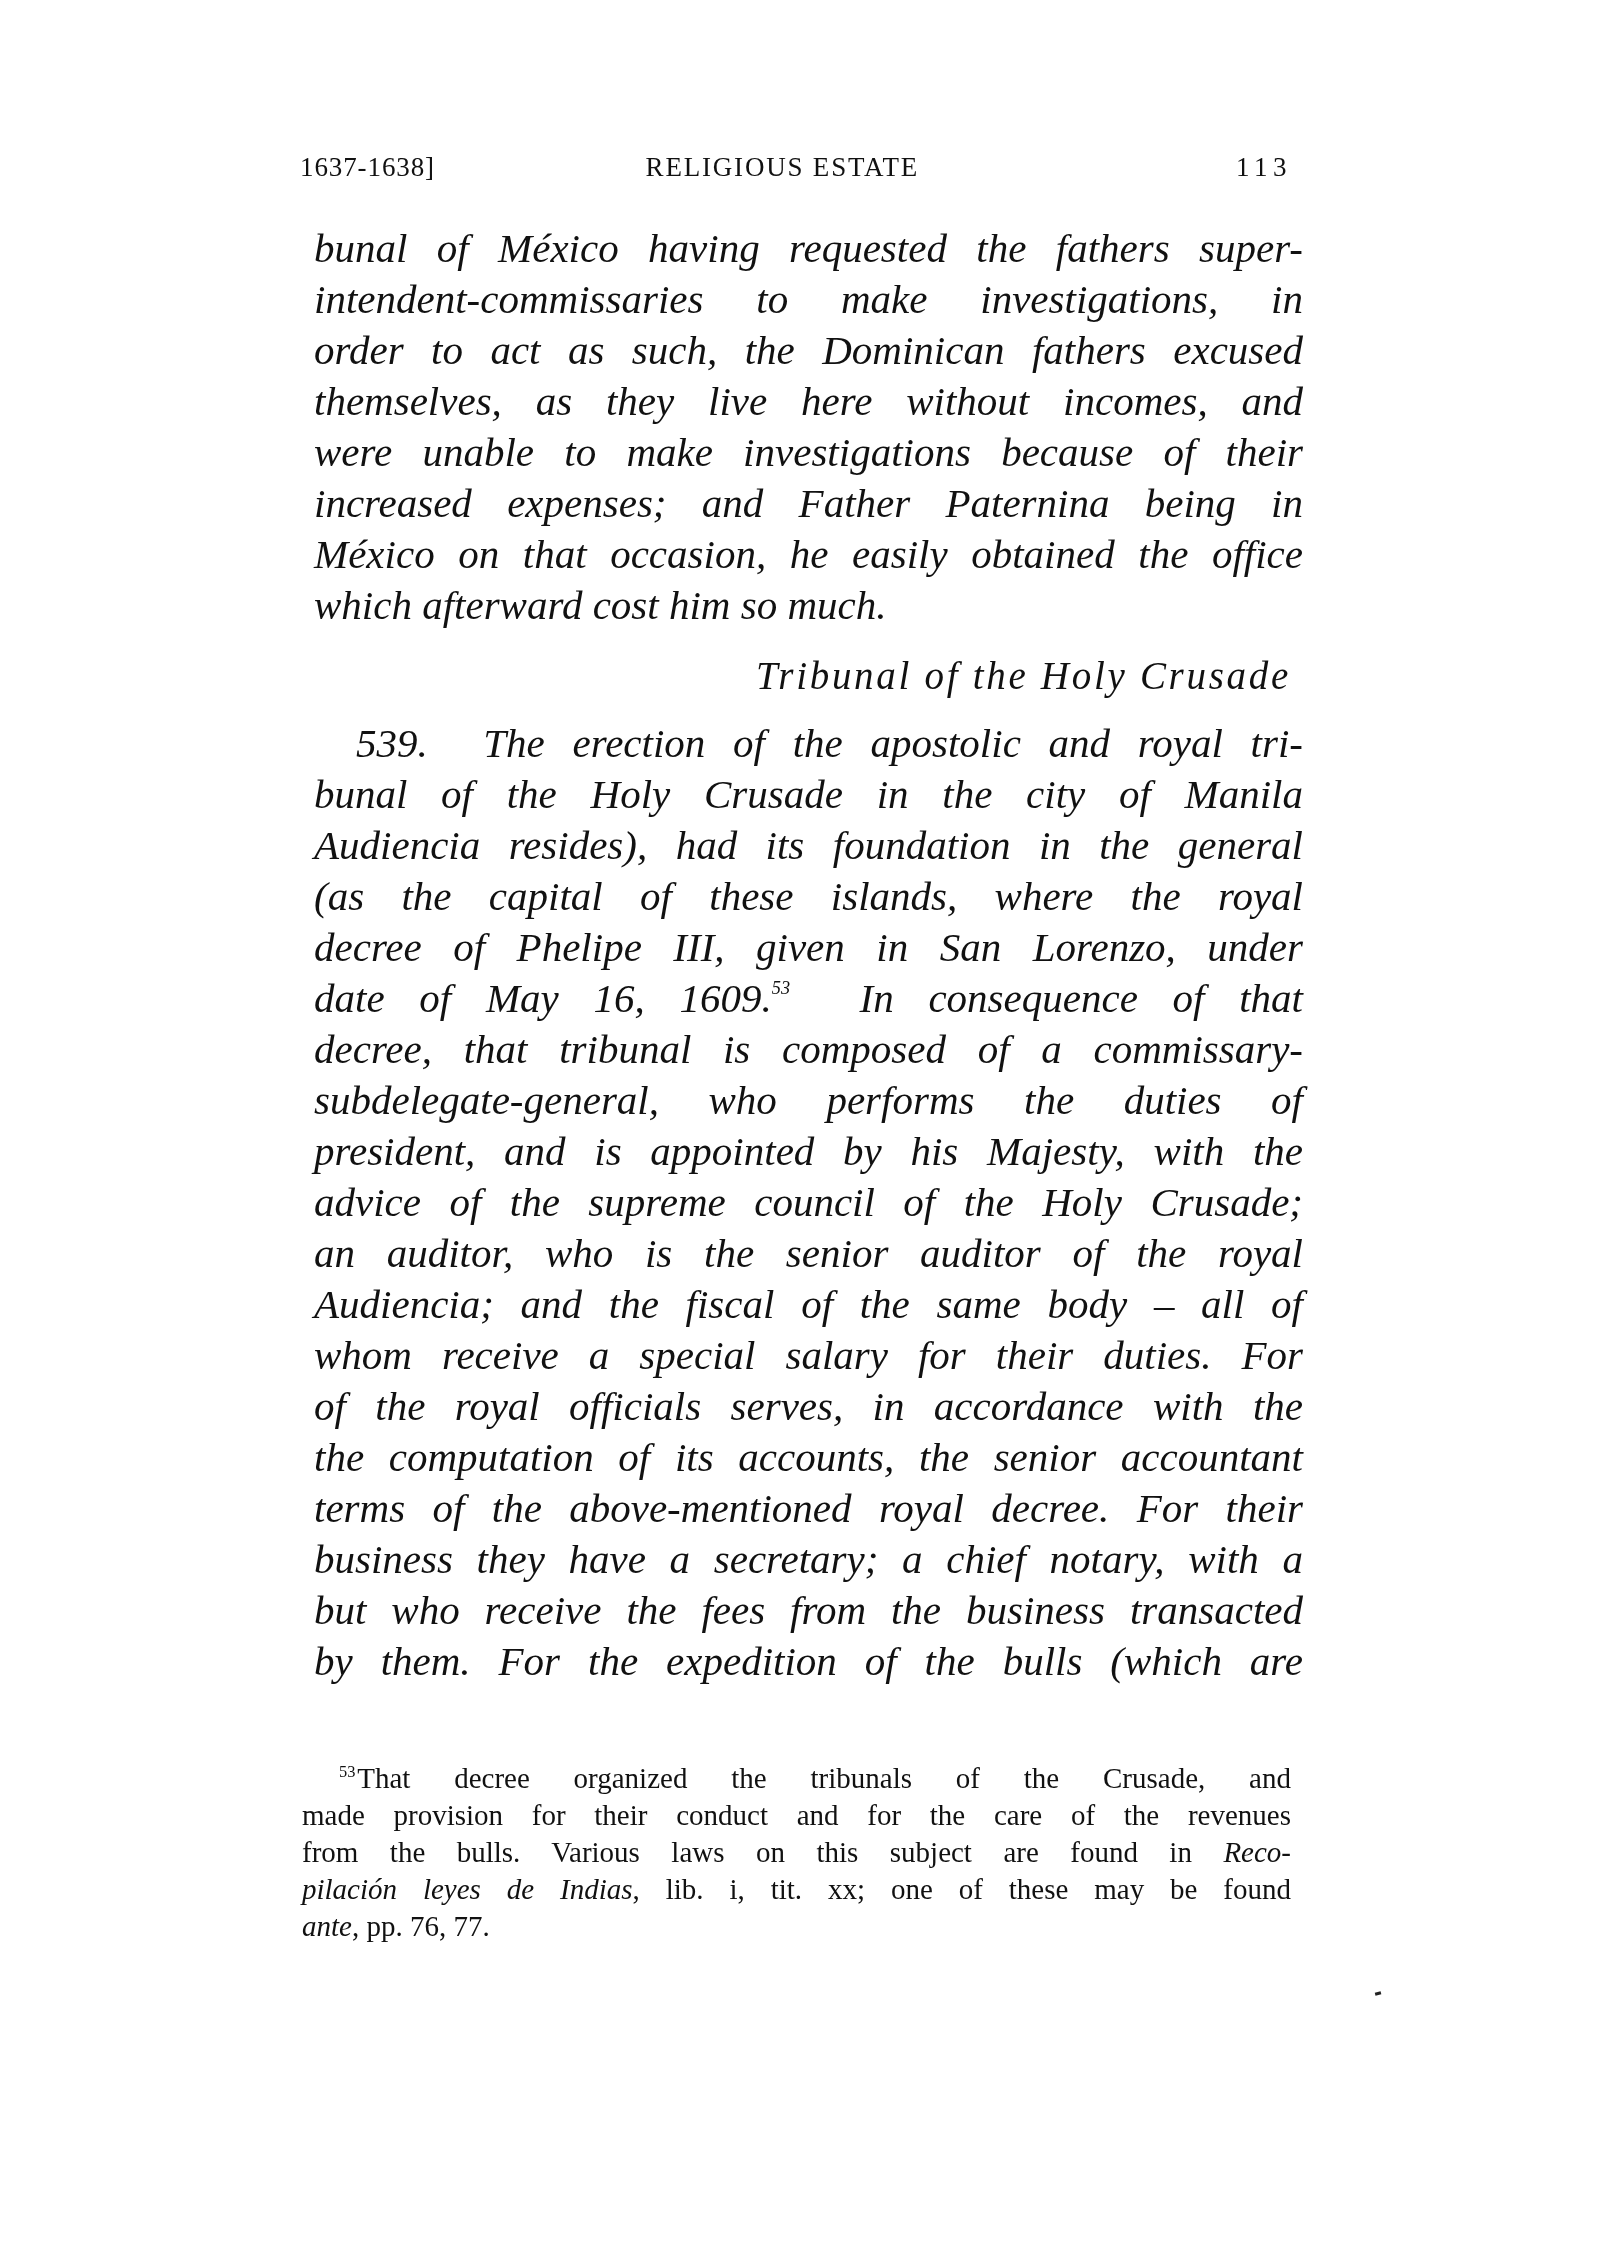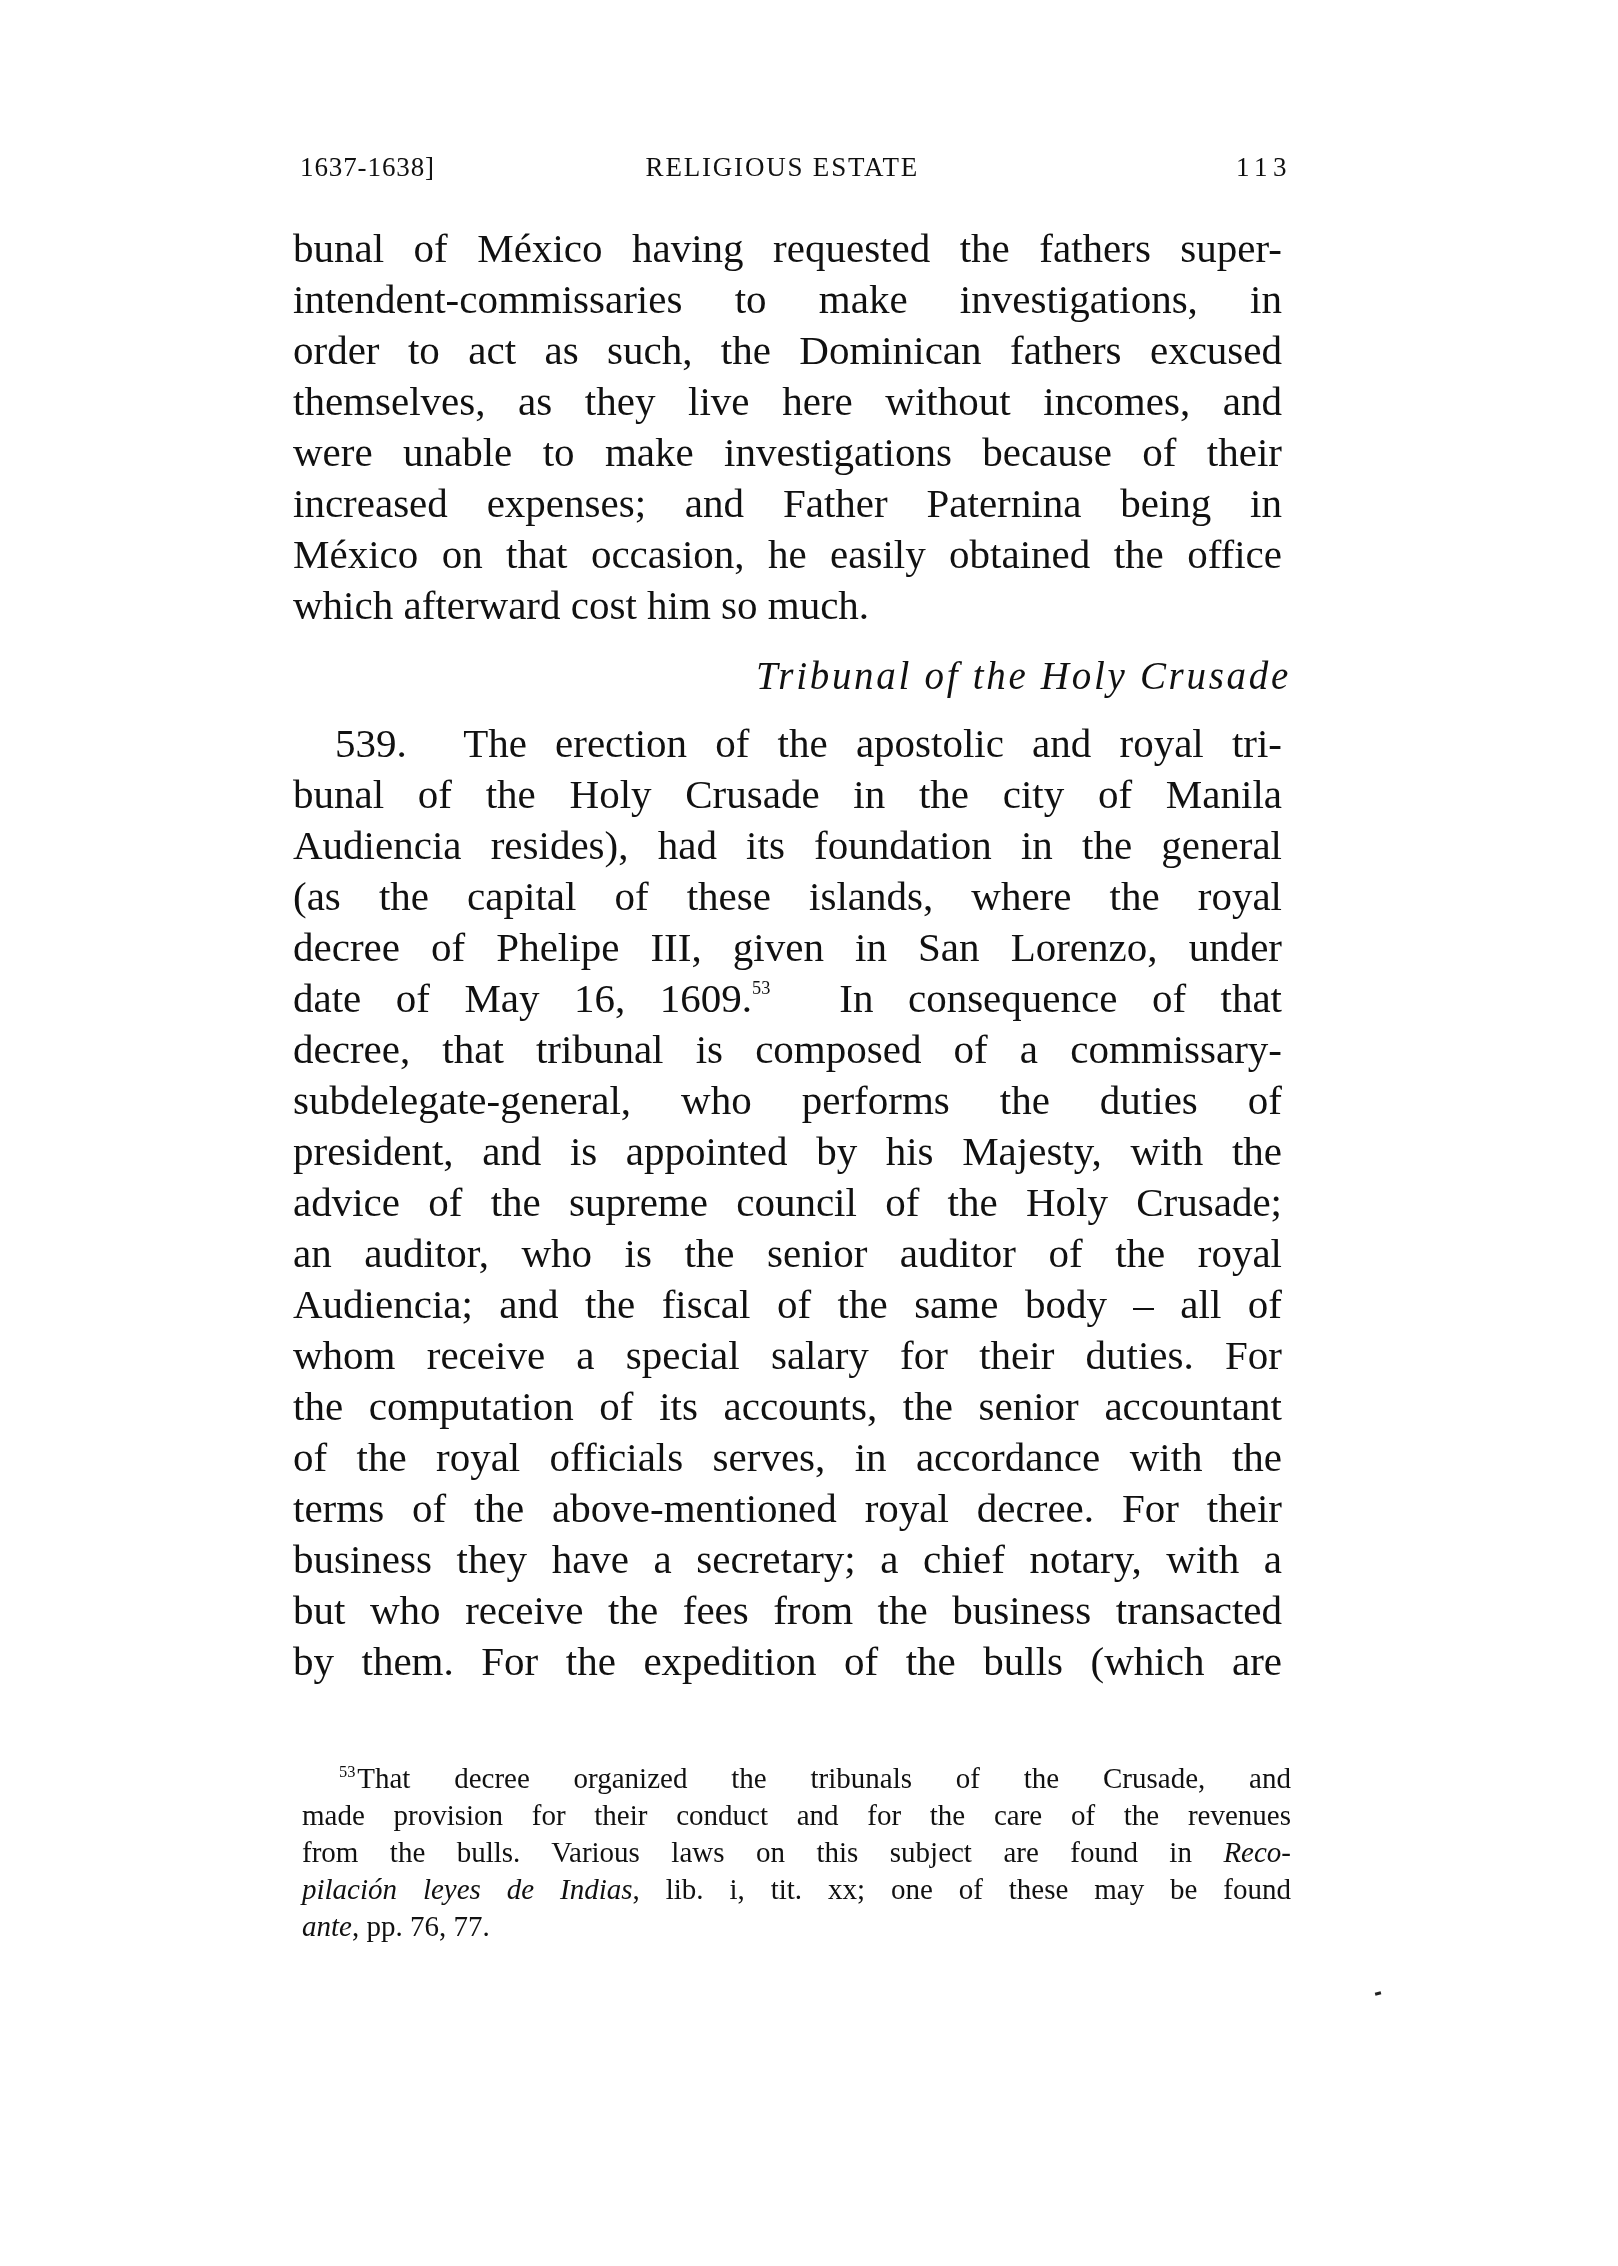--- a/index.html
+++ b/index.html
@@ -10,22 +10,22 @@
   }
   .page-header {
     position: absolute; left: 300px; top: 152px; width: 992px; height: 40px;
     font-size: 27px; letter-spacing: 0.9px;
   }
   .hdr-left { position: absolute; left: 0; top: 0; }
   .hdr-center { position: absolute; left: 0; right: 0; top: 0; text-align: center; letter-spacing: 1.8px; padding-right: 27.4px; }
   .hdr-right { position: absolute; right: 0; top: 0; letter-spacing: 5.5px; }
 
   .body-text {
-    position: absolute; left: 293px; top: 223px; width: 989px;
-    font-size: 41px; line-height: 51px;
+    position: absolute; left: 314px; top: 223px; width: 989px;
+    font-size: 41px; line-height: 51px; font-style: italic;
   }
   .line { display: block; white-space: nowrap; text-align: justify; text-align-last: justify; height: 51px; }
   .line.last { text-align-last: left; }
   .line.indent { padding-left: 42px; }
 
   .section-heading {
     position: absolute; left: 302px; top: 653px; width: 989px;
     text-align: right; font-style: italic; font-size: 39px; letter-spacing: 2.7px;
   }
 
@@ -75,22 +75,22 @@
   <span class="line">(as the capital of these islands, where the royal</span>
   <span class="line">decree of Phelipe III, given in San Lorenzo, under</span>
   <span class="line"><span>date of May 16, 1609.</span><sup class="sup">53</sup>&nbsp;&nbsp;<span>In consequence of that</span></span>
   <span class="line">decree, that tribunal is composed of a commissary-</span>
   <span class="line">subdelegate-general, who performs the duties of</span>
   <span class="line">president, and is appointed by his Majesty, with the</span>
   <span class="line">advice of the supreme council of the Holy Crusade;</span>
   <span class="line">an auditor, who is the senior auditor of the royal</span>
   <span class="line">Audiencia; and the fiscal of the same body – all of</span>
   <span class="line">whom receive a special salary for their duties. For</span>
+  <span class="line">of the royal officials serves, in accordance with the</span>
   <span class="line">the computation of its accounts, the senior accountant</span>
-  <span class="line">of the royal officials serves, in accordance with the</span>
   <span class="line">terms of the above-mentioned royal decree. For their</span>
   <span class="line">business they have a secretary; a chief notary, with a</span>
   <span class="line">but who receive the fees from the business transacted</span>
   <span class="line">by them. For the expedition of the bulls (which are</span>
 </div>
 
 <div class="footnote">
   <span class="line indent"><sup class="fn-marker">53</sup><span>That decree organized the tribunals of the Crusade, and</span></span>
   <span class="line">made provision for their conduct and for the care of the revenues</span>
   <span class="line"><span>from the bulls. Various laws on this subject are found in </span><span class="it">Reco-</span></span>

